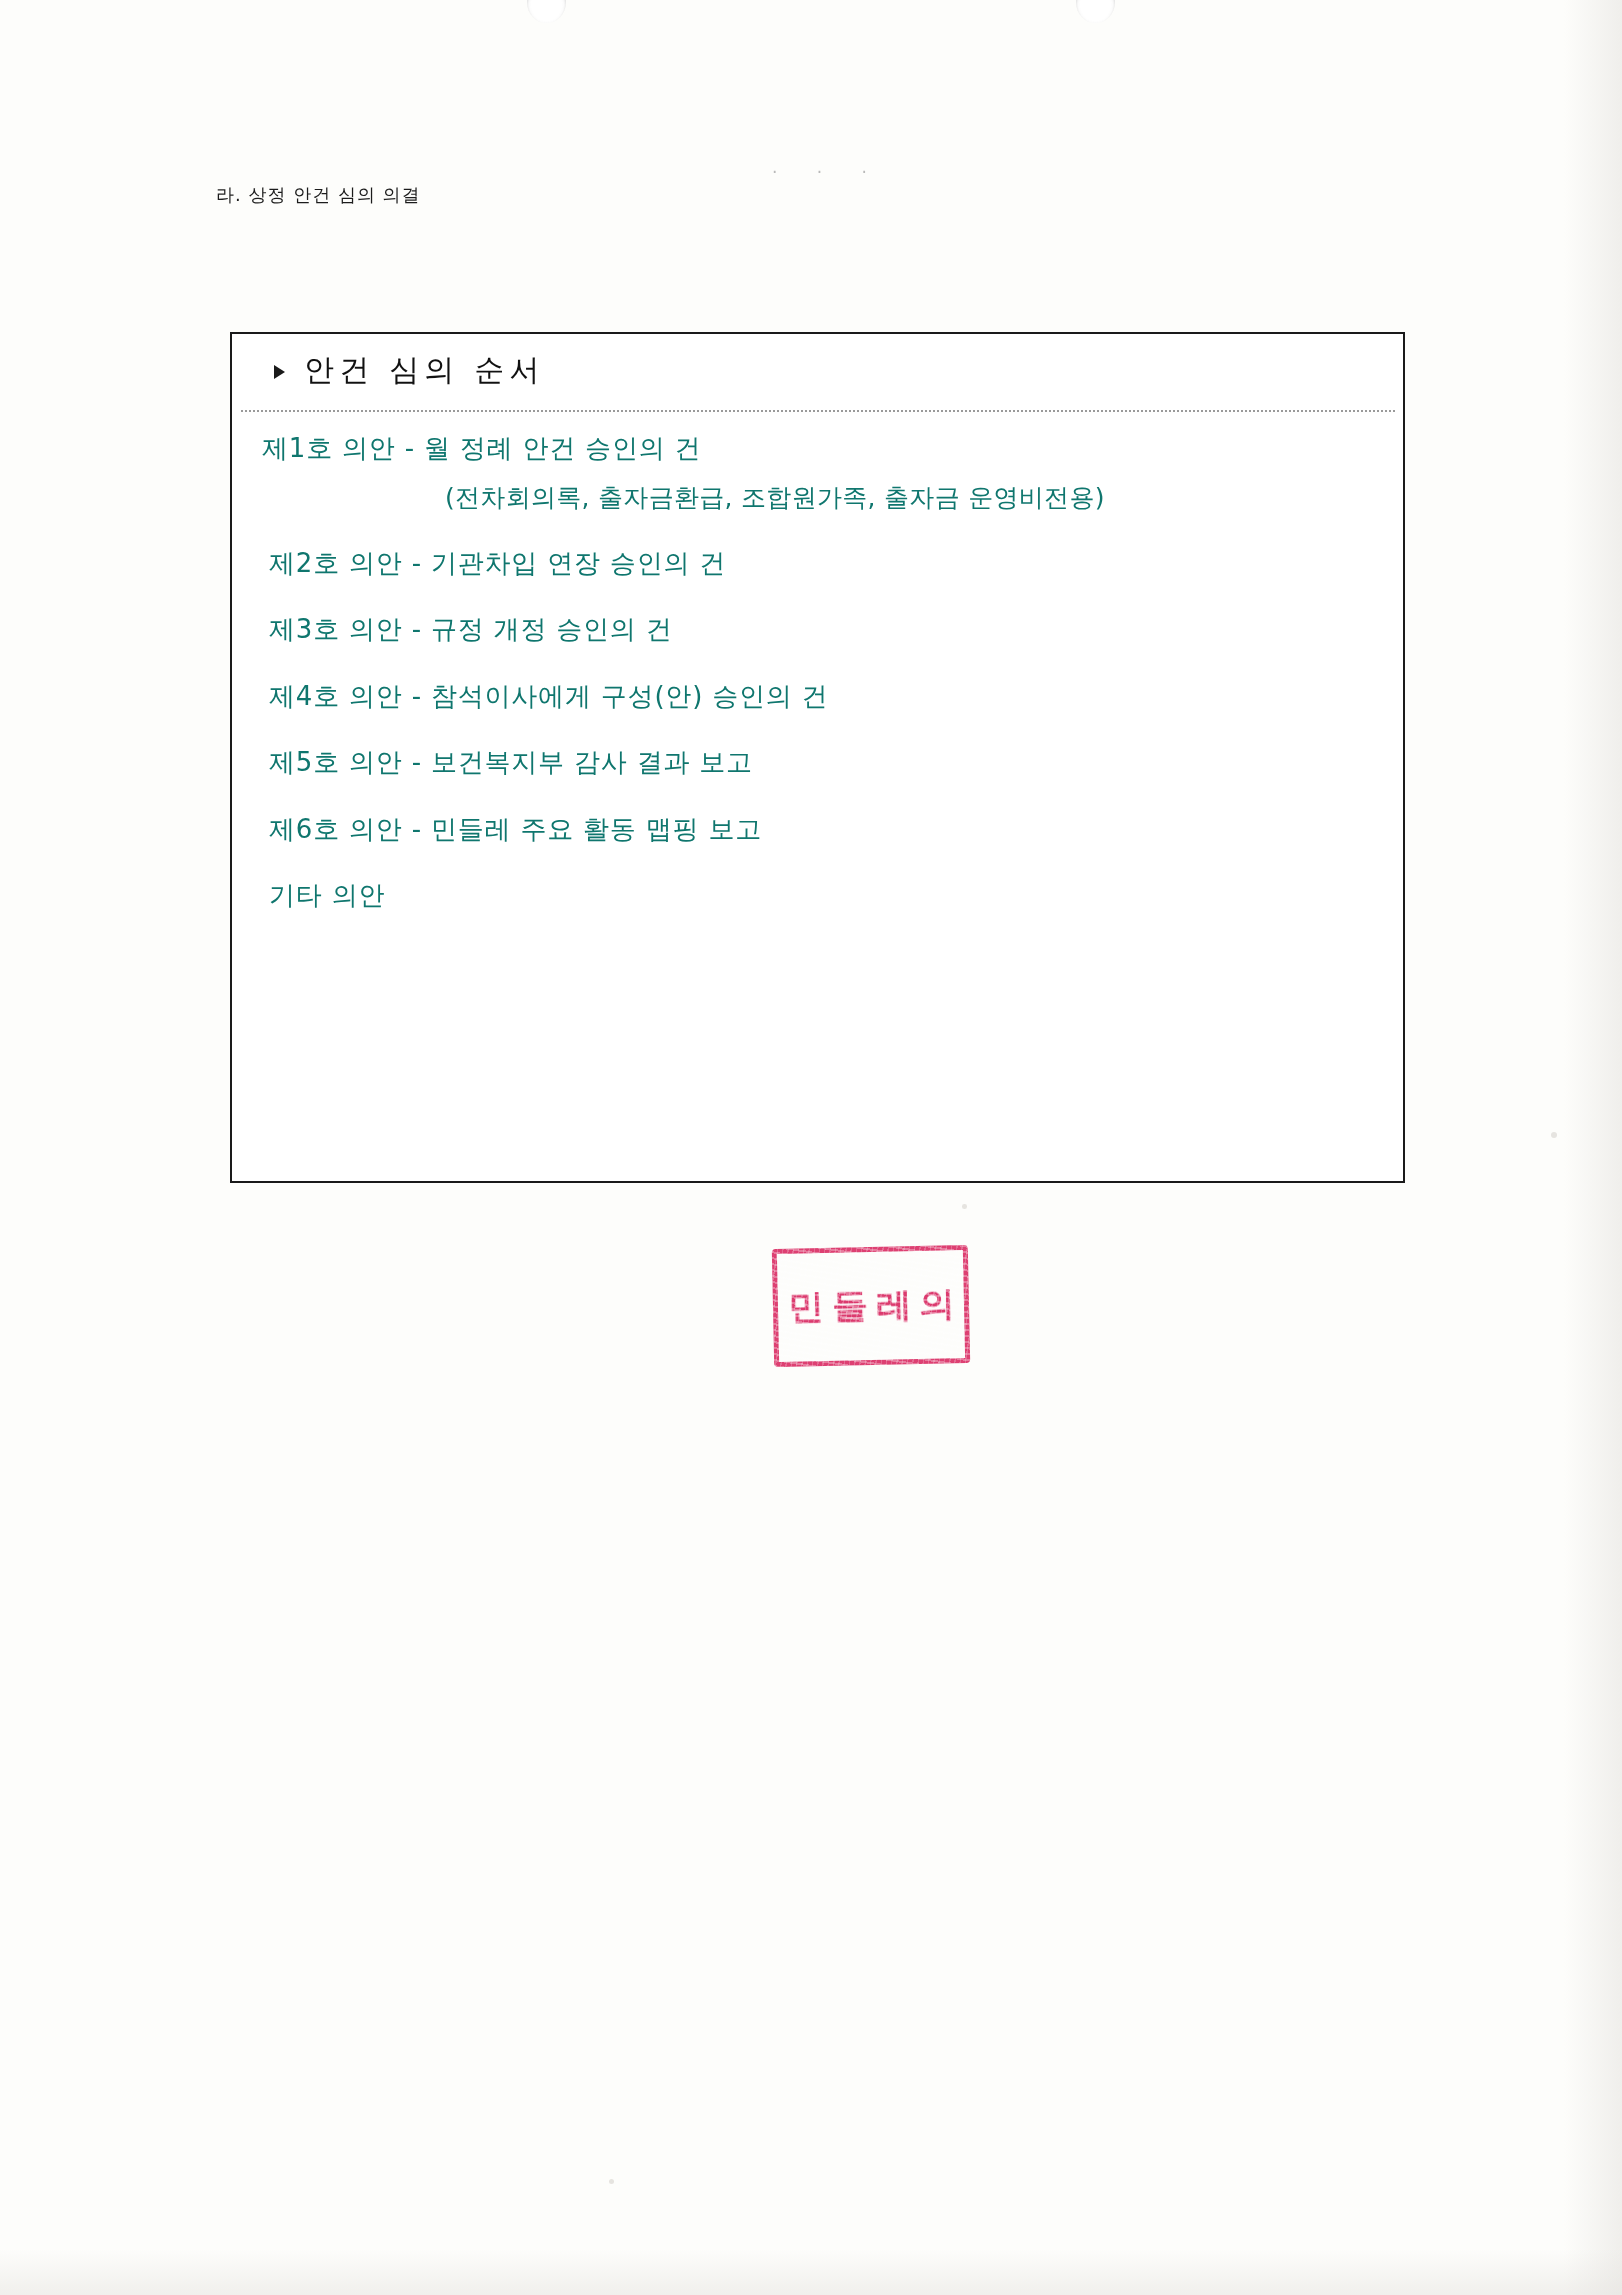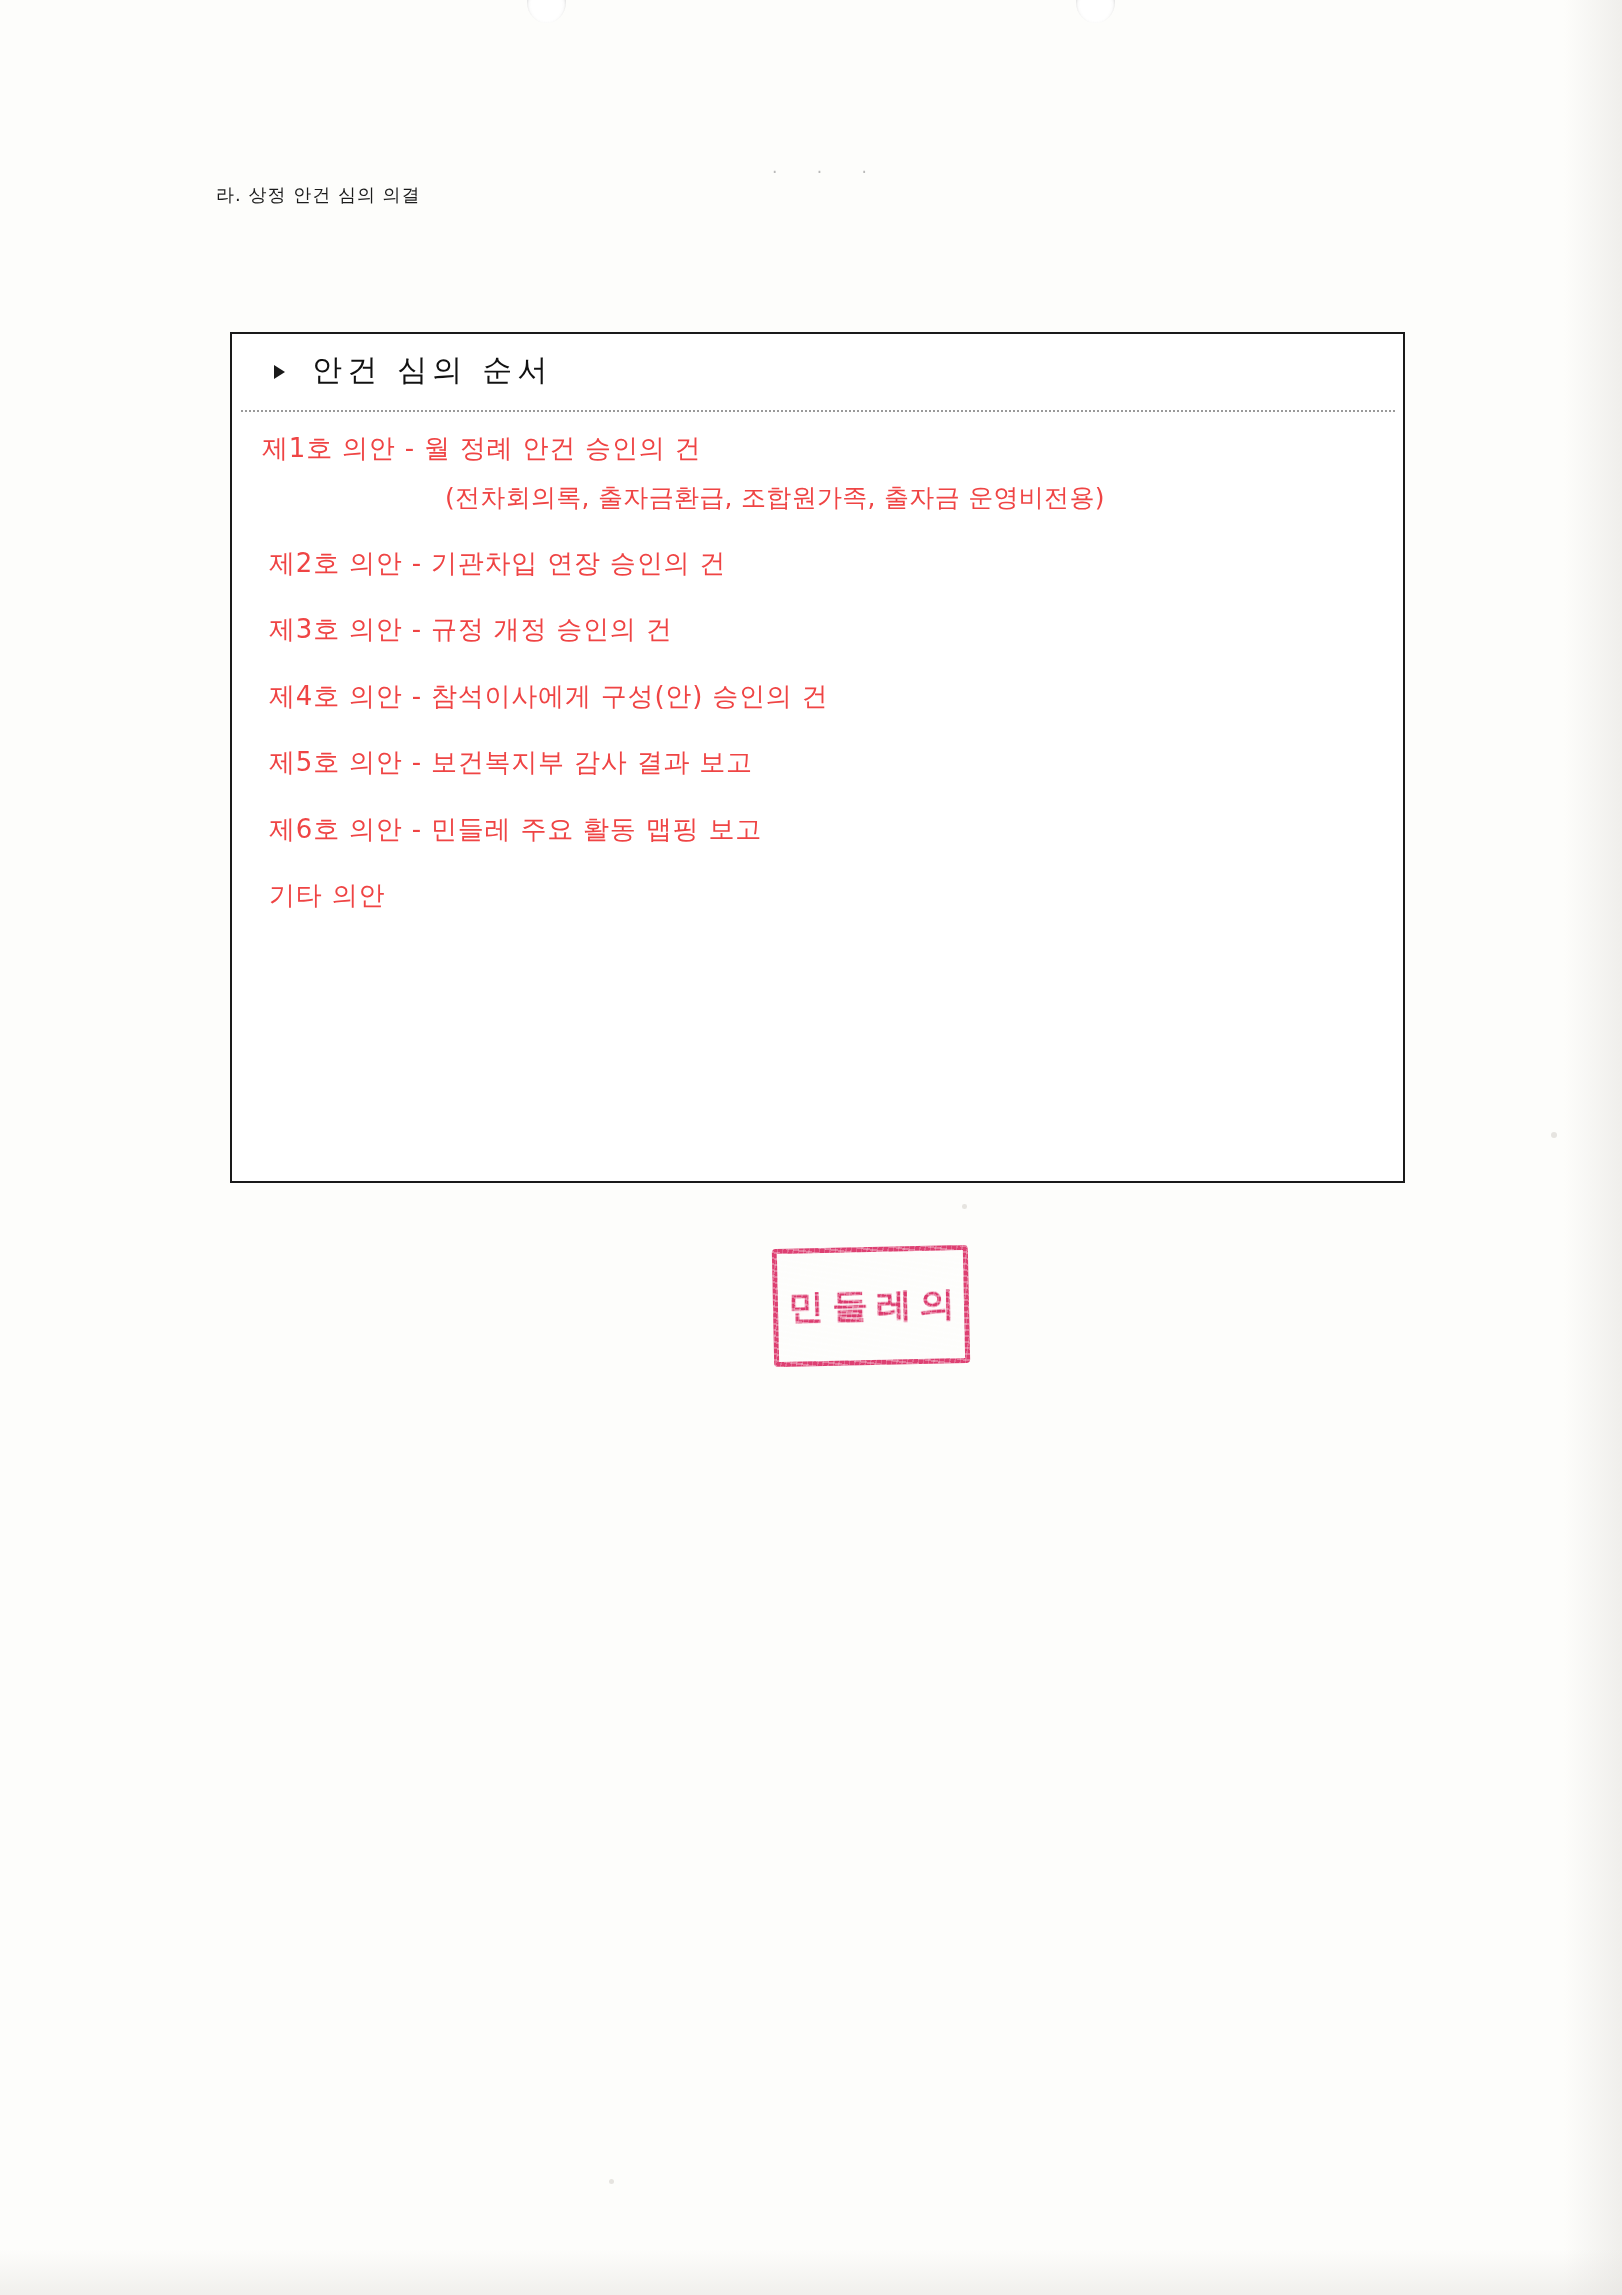--- a/index.html
+++ b/index.html
@@ -127,40 +127,39 @@
     width: 0;
     height: 0;
     border-top: 7.9px solid transparent;
     border-bottom: 7.9px solid transparent;
     border-left: 11.8px solid #1a1a1a;
   }
   .agenda-title {
     font-size: 30px;
     letter-spacing: 5.2px;
     color: #111111;
-    margin-left: 8px;
   }
   .agenda-divider {
     position: absolute;
     left: 9.2px;
     top: 76px;
     width: 1154px;
     height: 0;
     border-top: 2px dotted #9a9a9a;
   }
 
   .agenda-list {
     position: absolute;
     left: 0;
     top: 98px;
     width: 100%;
   }
   .agenda-item {
     font-size: 26px;
-    color: #ef4444;
+    color: #0f766e;
     letter-spacing: 0.8px;
     padding-left: 37px;
     margin-bottom: 34px;
     line-height: 1.25;
   }
   .agenda-item.first { padding-left: 30px; }
   .agenda-sub {
     display: block;
     padding-left: 183px;
     margin-top: 17px;

